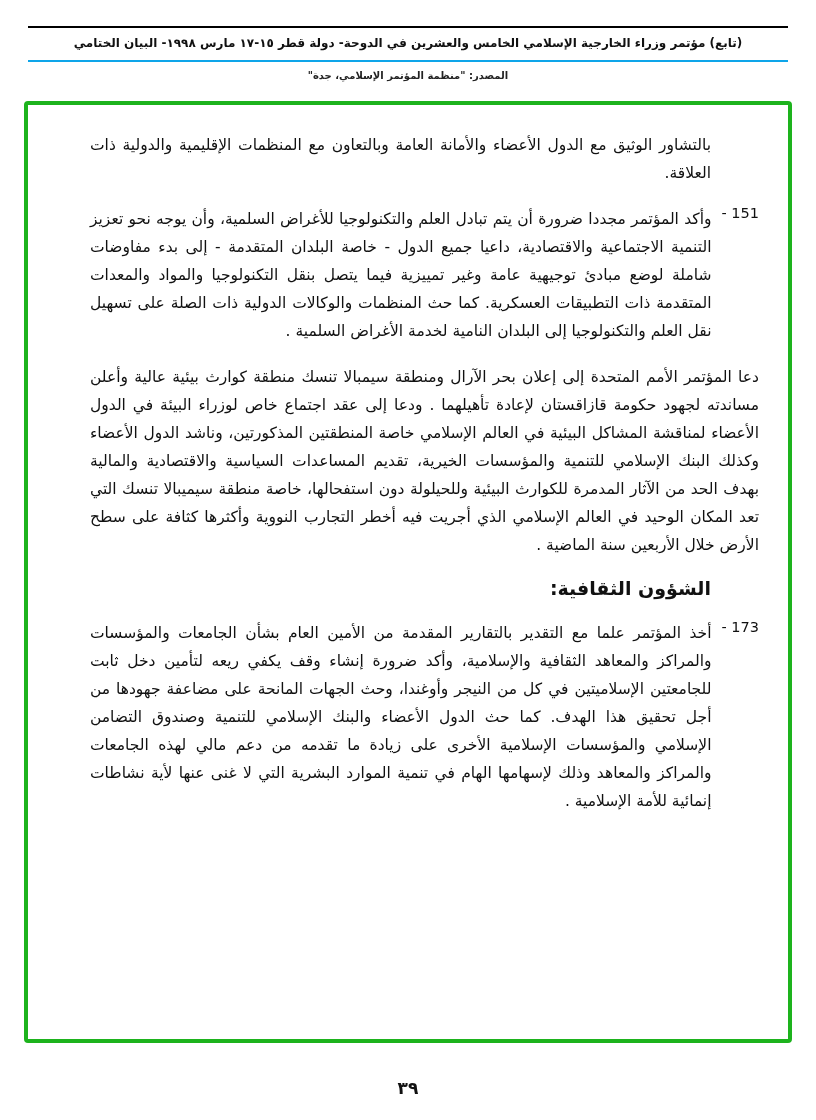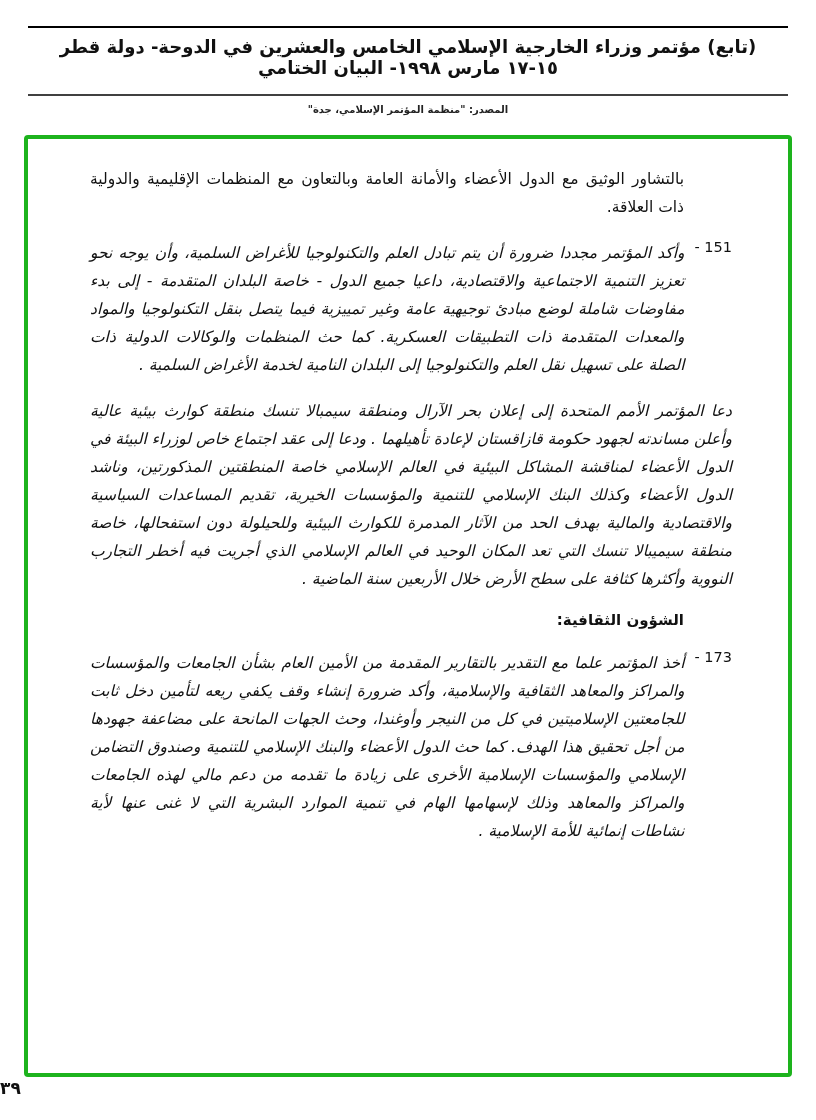--- a/index.html
+++ b/index.html
@@ -11,42 +11,42 @@
   }
   body { height: 1120px; position: relative; overflow: hidden; }
 
   
   .header {
     margin: 26px 28px 0 28px;
     direction: rtl;
   }
   .header-title {
     border-top: 2px solid #000;
-    border-bottom: 2px solid #404040;
+    border-bottom: 2px solid #0ea5e9;
     text-align: center;
     font-weight: bold;
-    font-size: 18px;
-    padding: 8px 4px 16px 4px;
+    font-size: 12px;
+    padding: 8px 4px 10px 4px;
     letter-spacing: 0;
   }
   .header-source {
     text-align: center;
     font-weight: bold;
     font-size: 10px;
     padding-top: 8px;
     color: #222;
   }
 
   
   .content-frame {
     margin: 20px 24px 0 24px;
     border: 4px solid #1db31d;
     border-radius: 4px;
     height: 942px;
-    padding: 26px 56px 28px 62px;
+    padding: 26px 29px 28px 62px;
     direction: rtl;
     overflow: hidden;
   }
 
   .body-text {
     font-size: 15.5px;
     line-height: 28px;
     text-align: justify;
   }
 
@@ -63,37 +63,36 @@
   .para-num {
     flex: 0 0 38px;
     padding-left: 10px;
     font-size: 14.5px;
     white-space: nowrap;
     text-align: left;
     direction: rtl;
   }
   .para-text {
     flex: 1 1 auto;
-    font-style: italic;
   }
 
   .section-heading {
     margin: 6px 48px 20px 0;
     font-weight: bold;
-    font-size: 15px;
+    font-size: 19px;
     text-align: right;
   }
 
   
   .page-number {
     position: absolute;
     bottom: 22px;
     left: 0;
     width: 100%;
-    text-align: left;
+    text-align: center;
     font-weight: bold;
     font-size: 17px;
     direction: rtl;
   }
 </style>
 </head>
 <body>
 
 <div class="header">
   <div class="header-title">(تابع) مؤتمر وزراء الخارجية الإسلامي الخامس والعشرين في الدوحة- دولة قطر ١٥-١٧ مارس ١٩٩٨- البيان الختامي</div>

